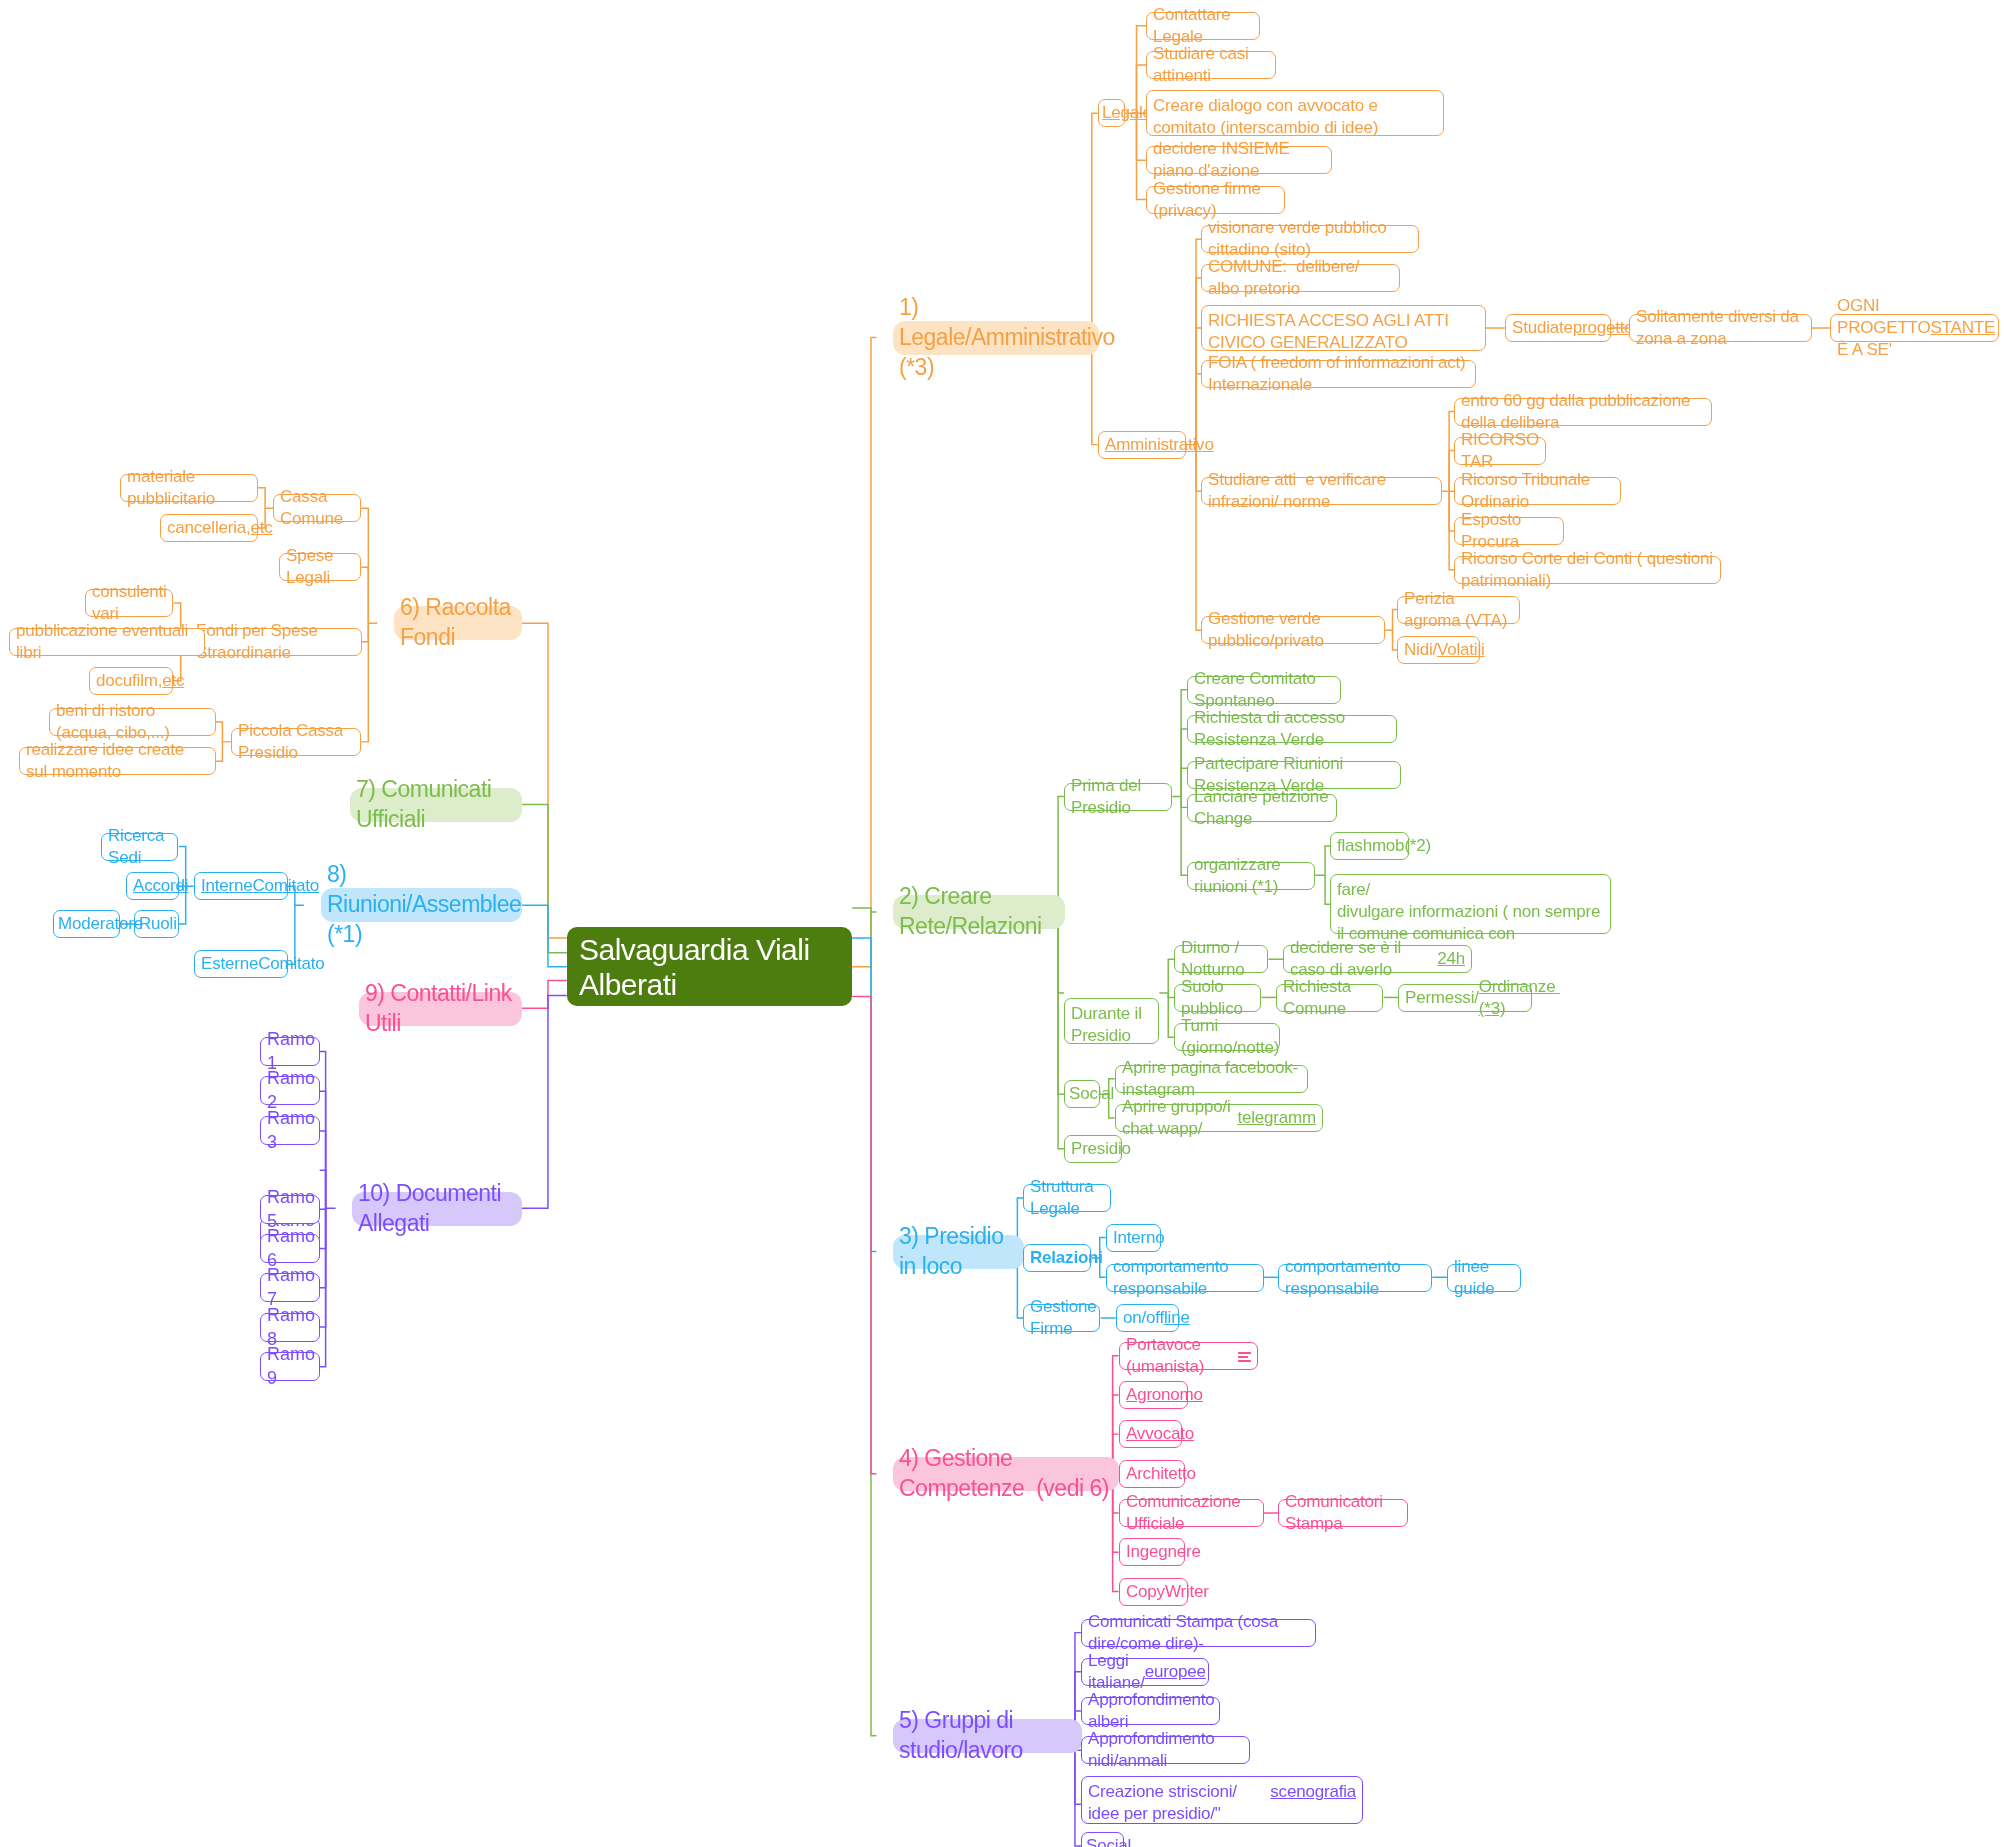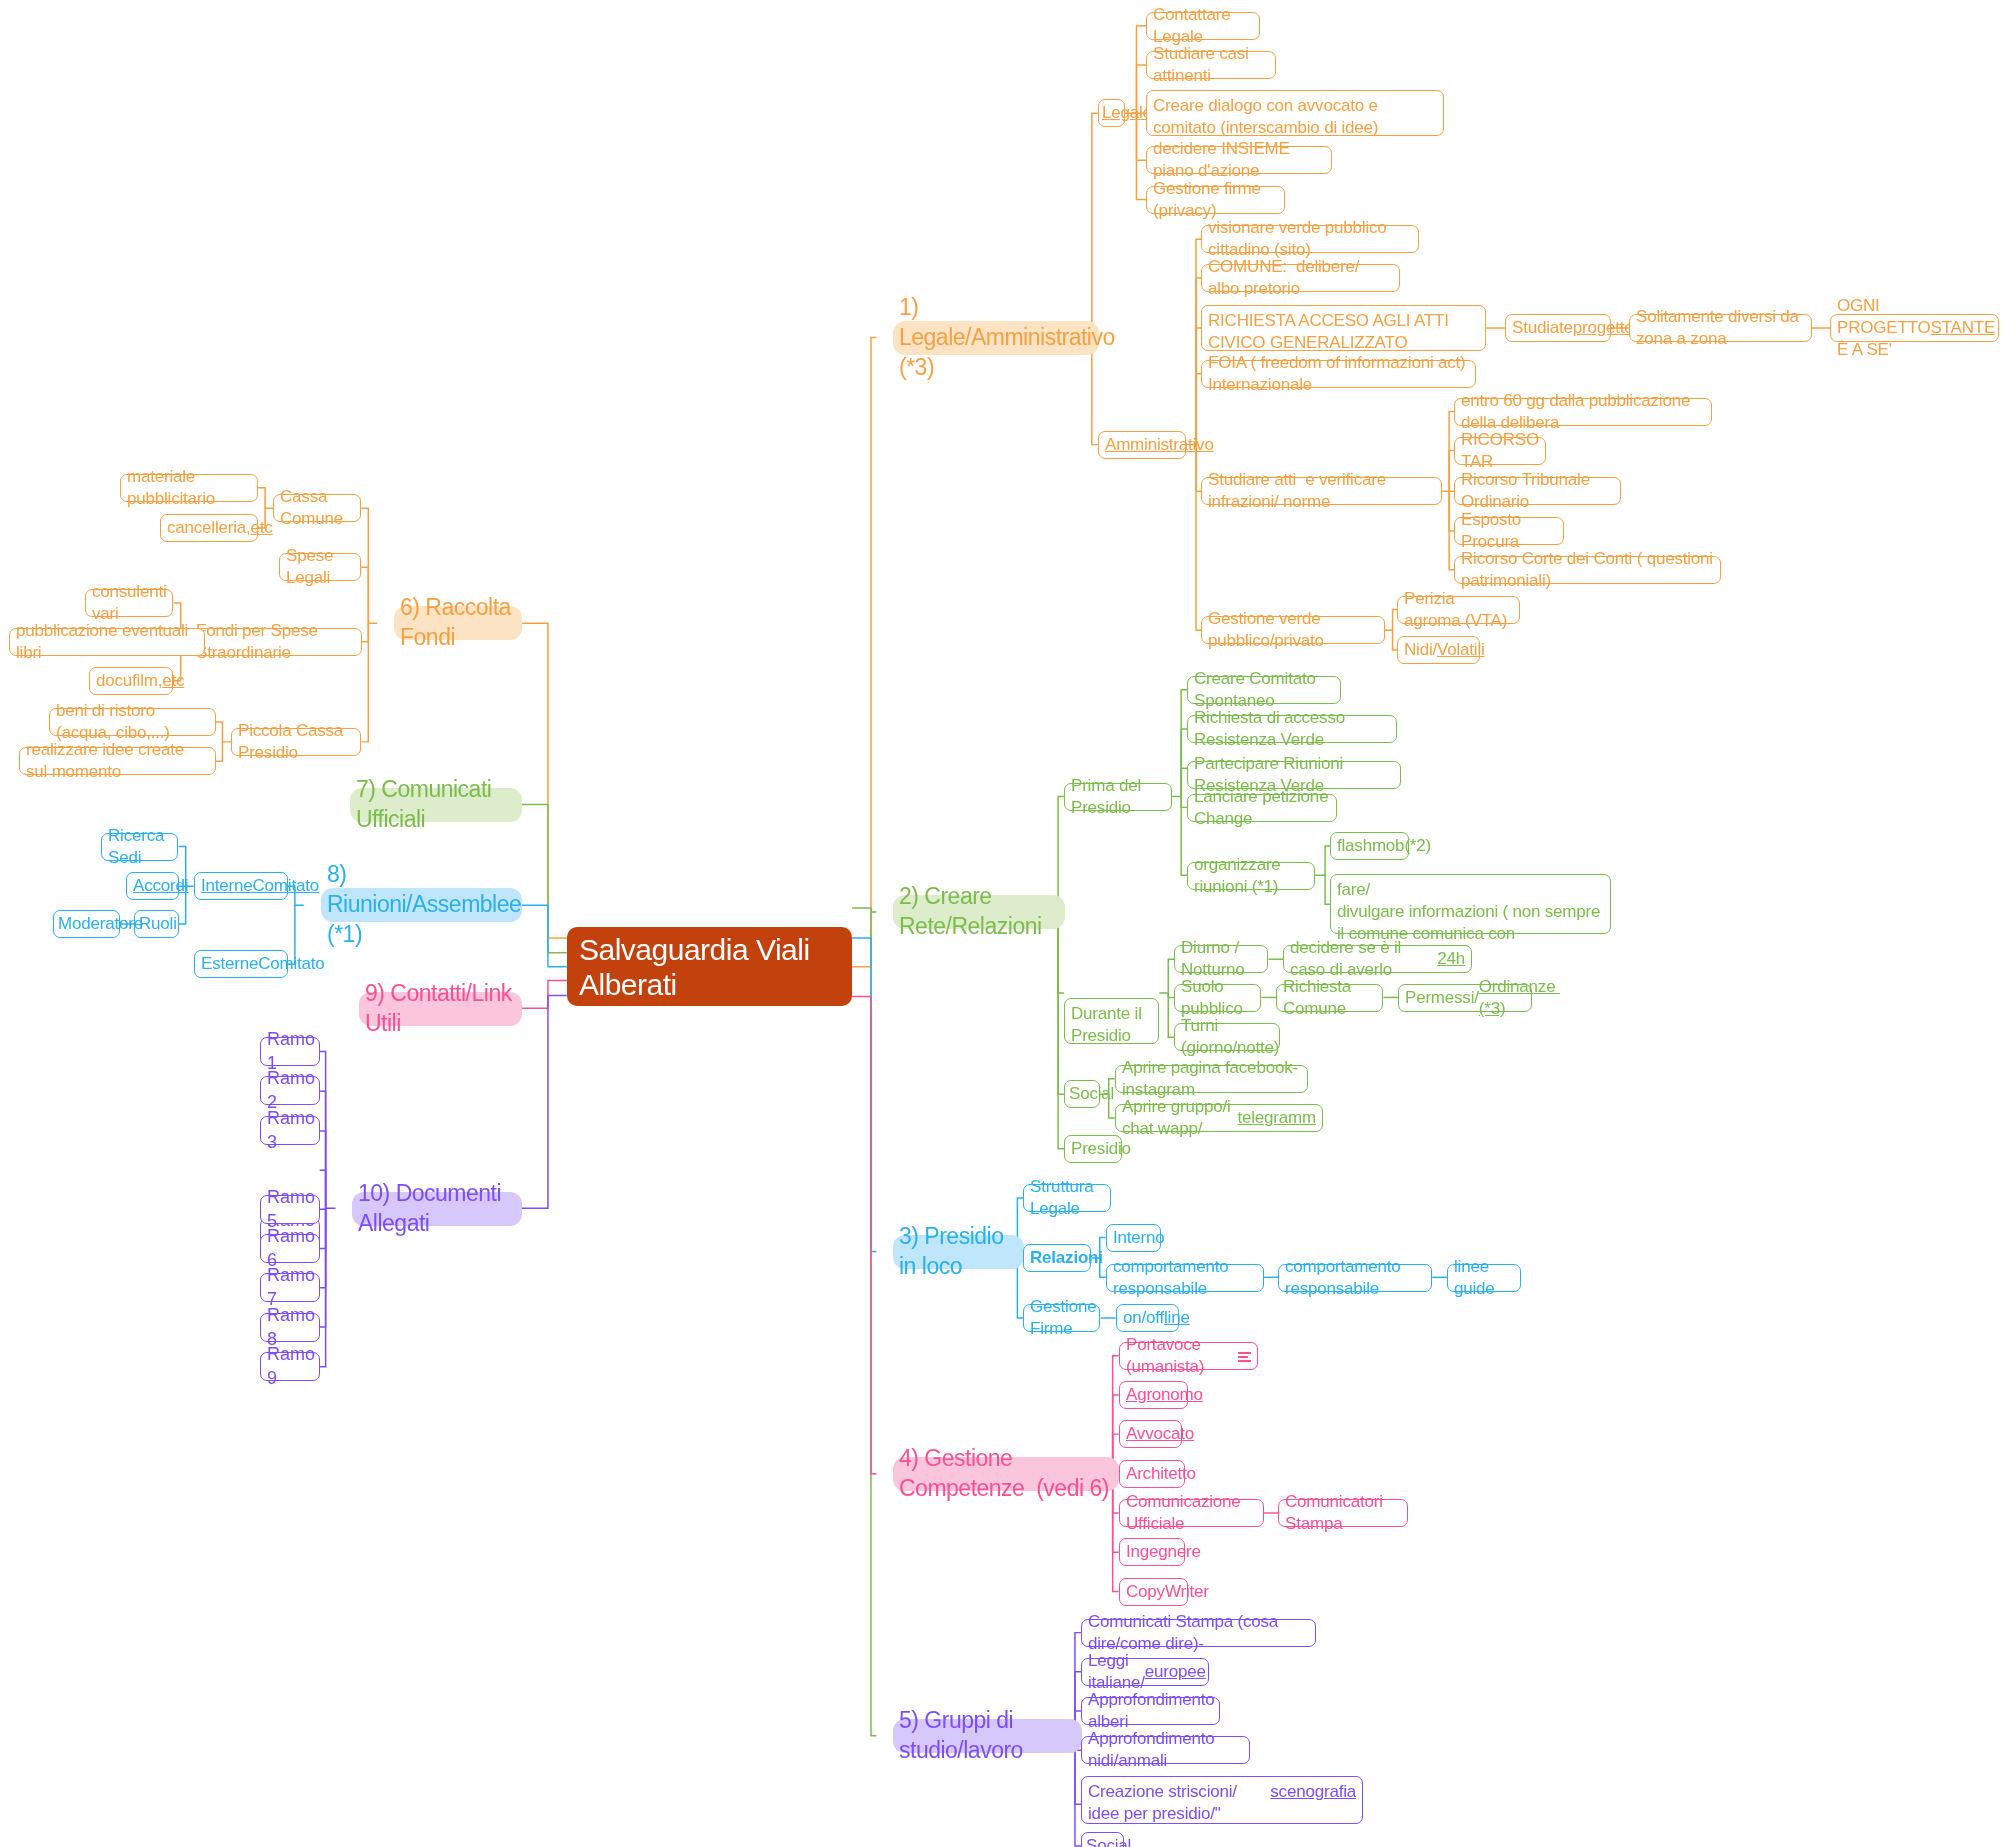--- a/index.html
+++ b/index.html
@@ -10,21 +10,21 @@
 
   .node{position:absolute;box-sizing:border-box;display:flex;align-items:center;
         border-radius:7px;padding:3px 6px;line-height:1.30;
         font-family:"Liberation Sans","DejaVu Sans",sans-serif;
         white-space:pre-wrap;letter-spacing:-0.2px;}
   .node.b{border-width:1.5px;border-style:solid;background:#fff;}
   .node.fill{border:none;}
   .node .u{text-decoration:underline;}
 
   
-  #root{left:567px;top:927px;width:285px;height:79px;background:#c2410c;color:#fff;
+  #root{left:567px;top:927px;width:285px;height:79px;background:#4d7c0f;color:#fff;
         border:none;border-radius:10px;font-size:30px;padding:5px 12px;align-items:flex-start;
         letter-spacing:-0.5px;line-height:1.18;}
 
   
   .main{font-size:23px;border-radius:12px;letter-spacing:-0.5px;margin-left:17px;}
 
   
   .s1{font-size:17px;}
   .ramo{font-size:18px;letter-spacing:0px;}
 

